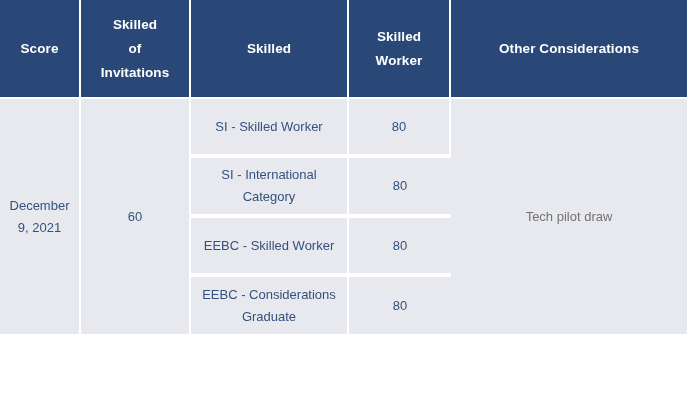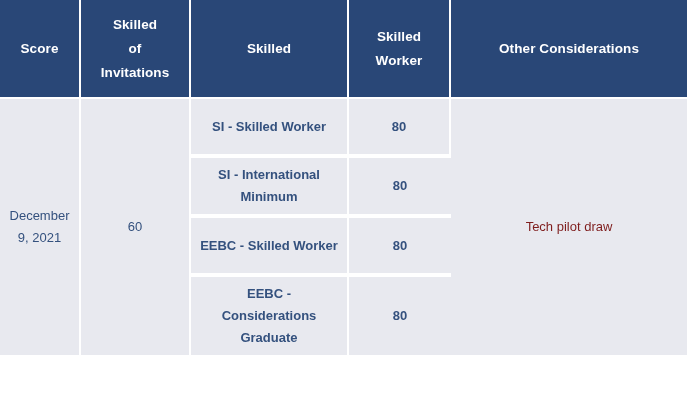--- a/index.html
+++ b/index.html
@@ -48,33 +48,32 @@
     vertical-align: middle;
     padding: 6px 8px;
     box-sizing: border-box;
     border-right: 2px solid #ffffff;
     border-top: 2px solid #ffffff;
   }
   .draw-table tbody td:last-child { border-right: none; }
 
   .cell-sub {
     border-bottom: 2px solid #ffffff;
-    font-weight: bold;
   }
   .cell-sub.last { border-bottom: none; }
 
   .span-cell {
     border-top: 2px solid #ffffff;
   }
 
   .row-h { height: 59px; }
 
   .link-cell a,
   .link-text {
-    color: #7f1d1d;
+    color: #737373;
     text-decoration: none;
     font-size: 13px;
     cursor: pointer;
   }
 
   
   col.c-date  { width: 81px; }
   col.c-num   { width: 110px; }
   col.c-cat   { width: 158px; }
   col.c-score { width: 102px; }
@@ -120,21 +119,21 @@
       <td rowspan="4" class="span-cell">December 9, 2021</td>
       <td rowspan="4" class="span-cell">60</td>
       <td class="cell-sub">SI - Skilled Worker</td>
       <td class="cell-sub">80</td>
       <td rowspan="4" class="span-cell link-cell">
         <span class="link-text">Tech pilot draw</span>
       </td>
     </tr>
 
     <tr class="row-h">
-      <td class="cell-sub">SI - International Minimum</td>
+      <td class="cell-sub">SI - International Category</td>
       <td class="cell-sub">80</td>
     </tr>
 
     <tr class="row-h">
       <td class="cell-sub">EEBC - Skilled Worker</td>
       <td class="cell-sub">80</td>
     </tr>
 
     <tr class="row-h">
       <td class="cell-sub last">EEBC - Considerations Graduate</td>

